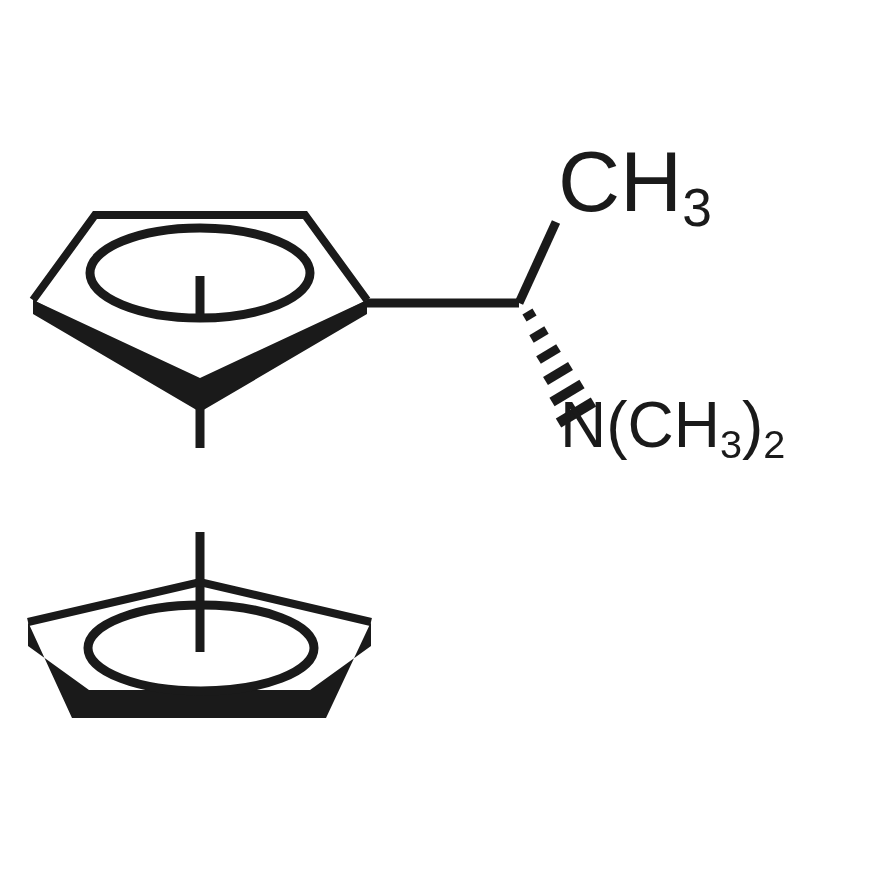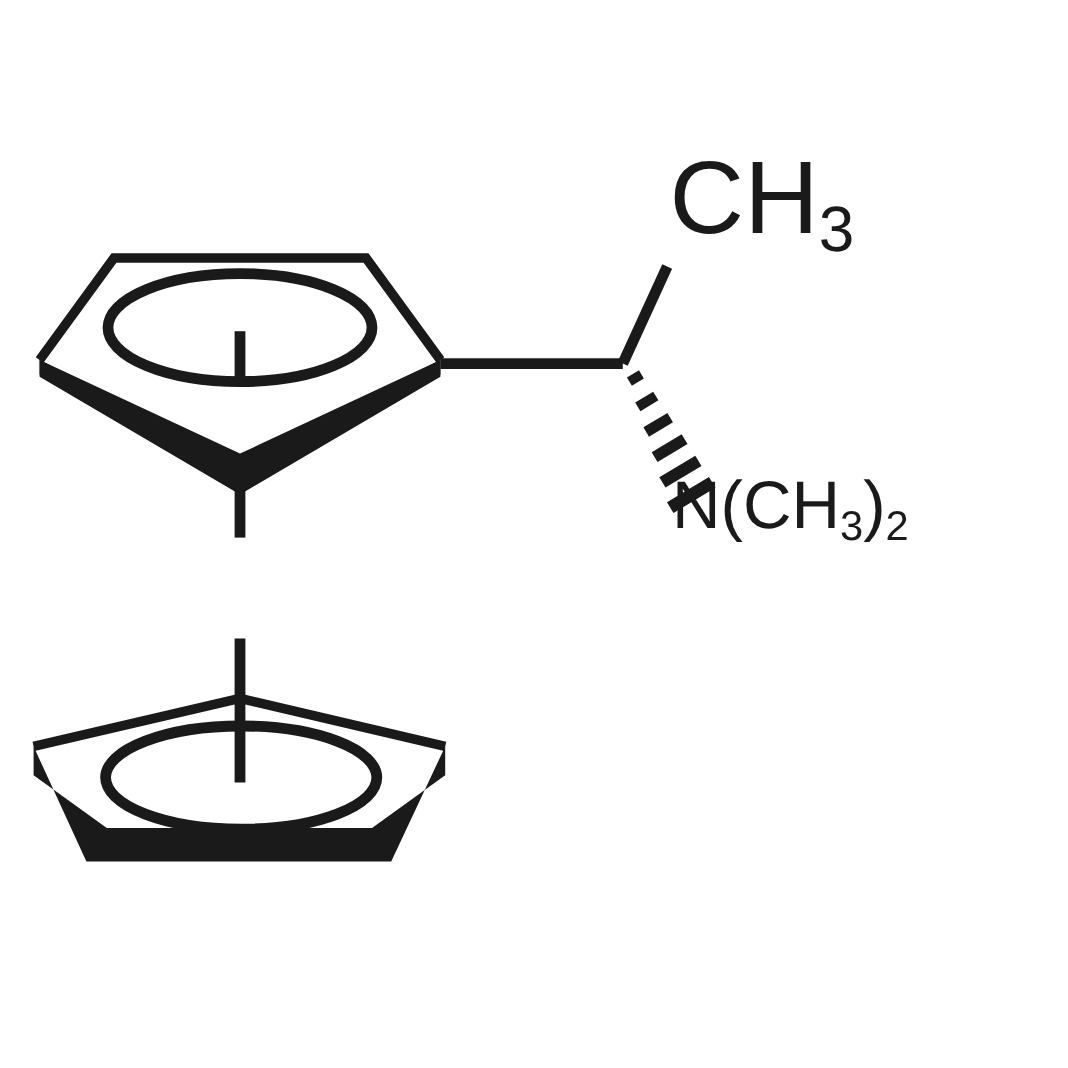--- a/index.html
+++ b/index.html
@@ -40,27 +40,27 @@
     top: 0.28em;
   }
   #label-fe {
     left: 178px;
     top: 448px;
     font-size: 86px;
     letter-spacing: 0px;
   }
   #label-ch3 {
     left: 558px;
-    top: 122px;
+    top: 138px;
     font-size: 86px;
   }
   #label-nch3-2 {
     left: 560px;
     top: 393px;
-    font-size: 56px;
+    font-size: 64px;
   }
 </style>
 </head>
 <body>
 
 <div id="canvas">
 
   <svg id="structure-svg" viewBox="0 0 890 890">
 
     <g>

